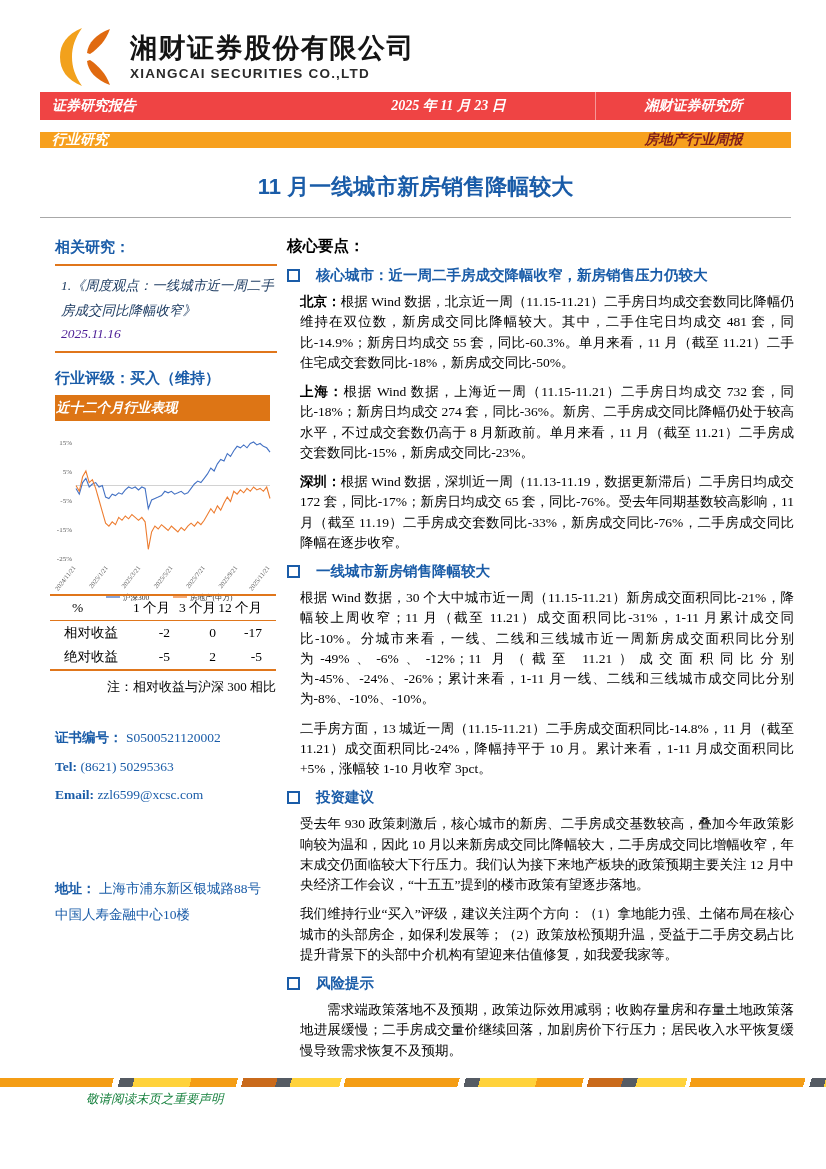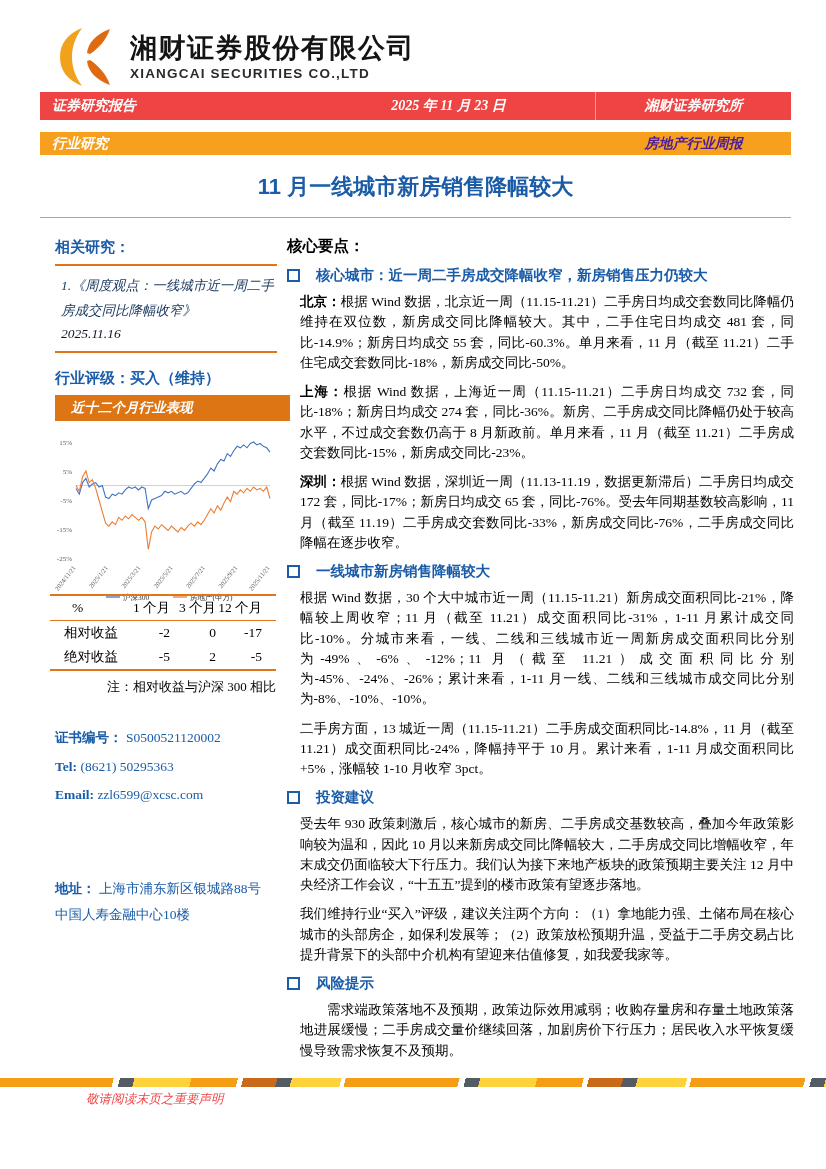--- a/index.html
+++ b/index.html
@@ -15,39 +15,39 @@
   .company-en{font-family:"Liberation Sans",sans-serif;font-weight:bold;font-size:13.5px;
               color:#2a2a2a;letter-spacing:1.2px;margin-top:2px;}
 
   .bar{left:40px;width:751px;display:flex;align-items:center;
        font-weight:bold;font-style:italic;font-size:14px;}
   #bar1{top:92px;height:28px;background:#ef4444;color:#fff;}
   #bar1 .cell-left{padding-left:12px;width:250px;}
   #bar1 .cell-center{flex:1;text-align:center;}
   #bar1 .cell-right{width:195px;text-align:right;border-left:1px solid rgba(255,255,255,.45);
                     height:100%;display:flex;align-items:center;justify-content:center;}
-  #bar2{top:132px;height:23px;background:#f7a01e;}
+  #bar2{top:132px;height:16px;background:#f7a01e;}
   #bar2 .cell-left{padding-left:12px;flex:1;color:#fff;}
-  #bar2 .cell-right{width:195px;text-align:center;color:#4c1d95;}
+  #bar2 .cell-right{width:195px;text-align:center;color:#7f1d1d;}
 
   #doc-title{top:172px;left:40px;width:751px;text-align:center;color:#1a5ca8;
              font-family:"Liberation Sans",sans-serif;font-weight:bold;font-size:22px;}
   #title-rule{top:217px;left:40px;width:751px;height:1px;background:#a8a8a8;}
 
   
   .side-h{font-family:"Liberation Sans",sans-serif;font-weight:bold;font-size:15px;color:#1a5ca8;}
   .orange-rule{height:2px;background:#e0761b;}
   #related{top:238px;left:55px;width:222px;}
   #related .orange-rule{margin:7px 0 8px;}
   .related-text{font-style:italic;color:#17365d;font-size:13.5px;line-height:1.85;padding-left:6px;}
-  .related-date{font-style:italic;color:#0f172a;font-size:13.5px;padding-left:6px;margin:2px 0 9px;}
+  .related-date{font-style:italic;color:#4c1d95;font-size:13.5px;padding-left:6px;margin:2px 0 9px;}
   #rating{top:369px;left:55px;width:222px;}
-  #chart-head{top:395px;left:55px;width:235px;height:26px;background:#dd7515;color:#fff;
+  #chart-head{top:395px;left:55px;width:215px;height:26px;background:#dd7515;color:#fff;
               font-style:italic;font-weight:bold;font-size:13.5px;display:flex;align-items:center;
-              padding-left:16px;box-sizing:border-box;}
+              padding-left:1px;box-sizing:border-box;}
   #chart-wrap{top:438px;left:52px;width:222px;height:166px;}
 
   #perf-table{top:594px;left:50px;width:226px;font-size:13.5px;}
   #perf-table .tline{height:2px;background:#e0761b;}
   #perf-table .thin{height:1px;background:#e0761b;}
   .trow{display:flex;align-items:center;height:24px;}
   .trow .c0{width:74px;padding-left:14px;box-sizing:border-box;}
   .trow .c{width:46px;text-align:right;}
   .trow.head .c0{padding-left:22px;}
   #table-note{font-size:13px;text-align:right;margin-top:7px;padding-right:0px;}
@@ -67,21 +67,21 @@
   #main p{margin:0 0 9px 13px;text-align:justify;font-size:13.5px;line-height:1.5;}
   #main p.indent{text-indent:2em;}
   #main b.lead{font-weight:bold;}
 
   
   #footer-stripe{top:1078px;left:0;width:826px;height:9px;
      background:repeating-linear-gradient(105deg,
        #f49d15 0 110px,#ffffff 110px 116px,#555b63 116px 130px,#ffd23b 130px 185px,
        #f49d15 185px 230px,#ffffff 230px 235px,#c96a1b 235px 268px,#555b63 268px 282px,
        #ffd23b 282px 330px,#ffffff 330px 334px);}
-  #footer-text{top:1091px;left:86px;color:#ef4444;font-style:italic;font-size:12.5px;}
+  #footer-text{top:1091px;left:86px;color:#15803d;font-style:italic;font-size:12.5px;}
 </style>
 </head>
 <body>
 
 <div class="abs" id="logo-row">
   <span id="logo-icon">
     <svg viewBox="0 0 64 62">
       <path fill="#f2a11c" d="M28,2 C13,8 6,18 6,31 C6,44 13,54 28,60 C21,50 18,41 18,31 C18,21 21,12 28,2 Z"></path>
       <path fill="#e06a10" d="M33,27 C34,17 42,8 56,3 C52,14 45,22 36,28 Z"></path>
       <path fill="#e06a10" d="M33,35 C34,45 42,54 56,59 C52,48 45,40 36,34 Z"></path>

